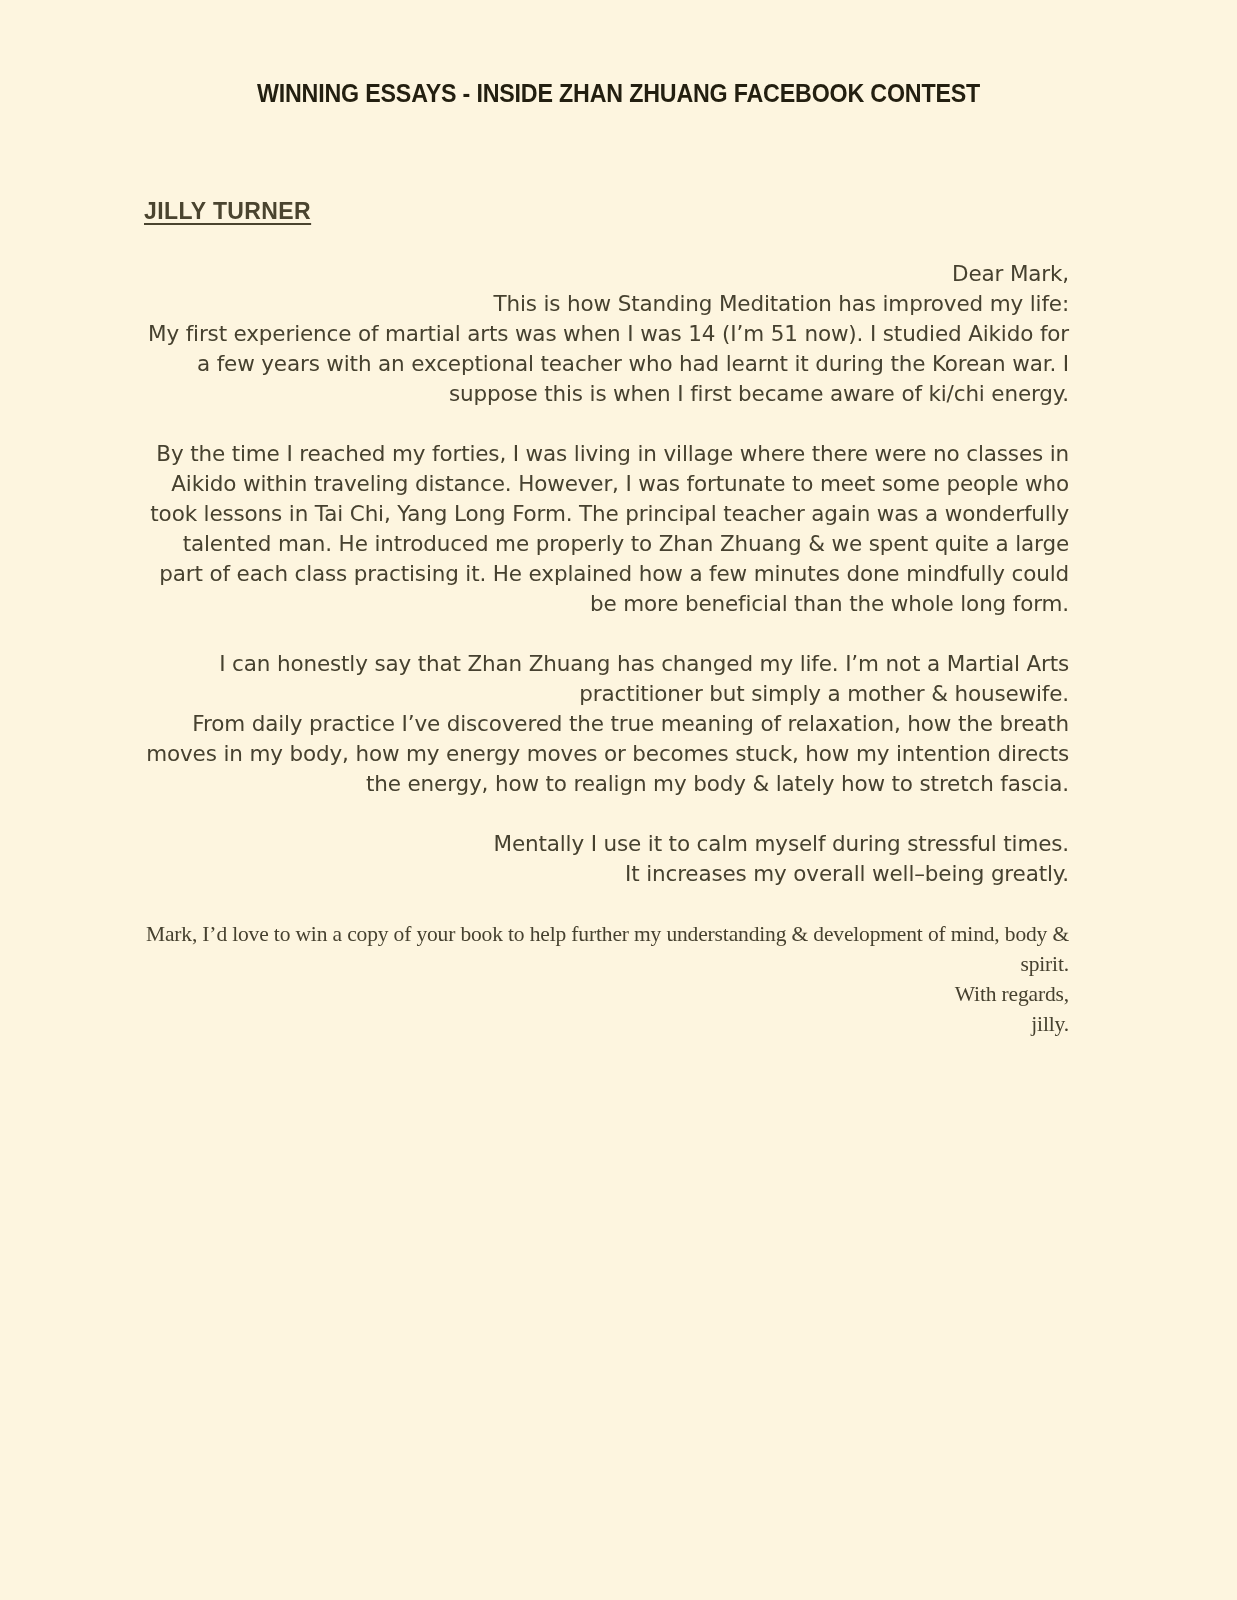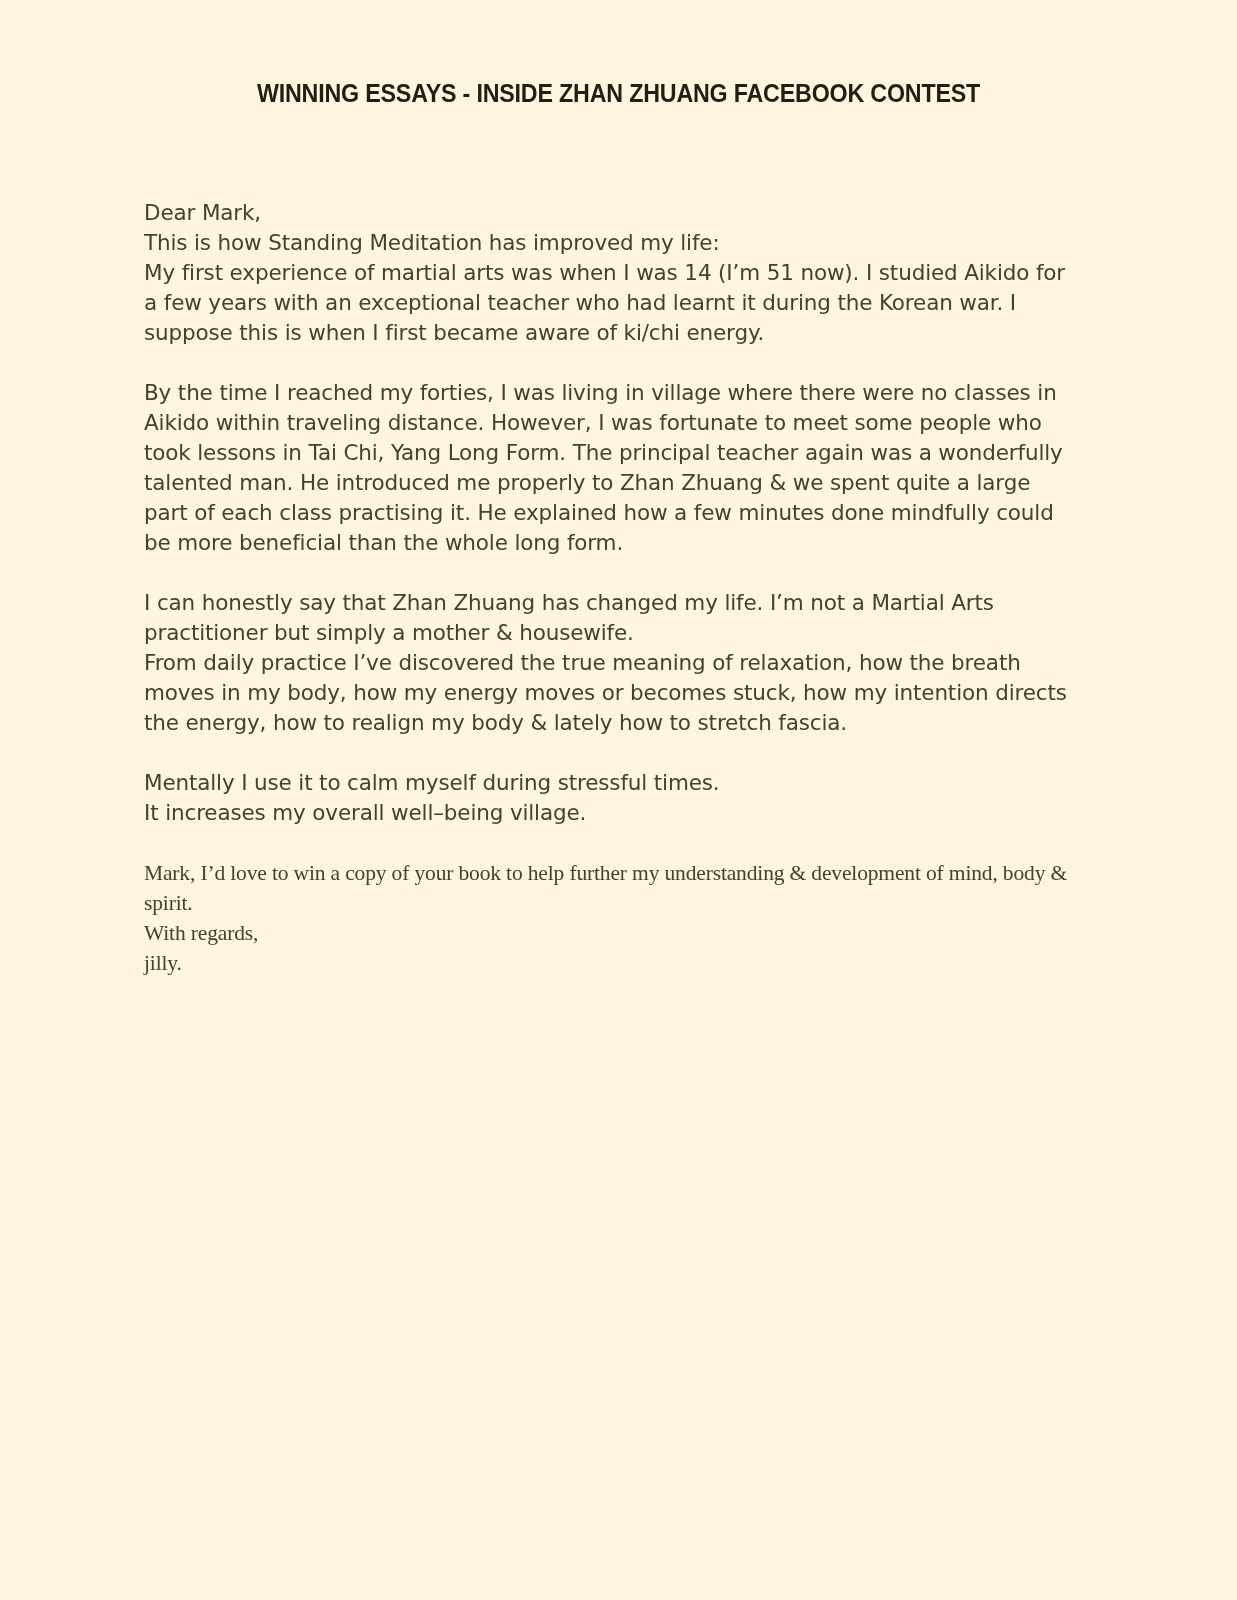--- a/index.html
+++ b/index.html
@@ -58,49 +58,53 @@
   }
 
   .para {
     font-family: "DejaVu Sans", sans-serif;
     font-size: 21.5px;
     line-height: 30px;
     color: #46412F;
     margin: 0 0 30px 0;
     white-space: pre-line;
     letter-spacing: -0.15px;
+    text-align: right;
   }
 
   .para:last-child {
     margin-bottom: 0;
     font-family: Liberation Serif, serif;
   }
 </style>
 </head>
 <body>
 
 <div class="page">
 
   <h1 class="doc-title">WINNING ESSAYS - INSIDE ZHAN ZHUANG FACEBOOK CONTEST</h1>
 
   <div class="content">
 
+    <div>
+      <span class="author-name">JILLY TURNER</span>
+    </div>
 
     <p class="para">Dear Mark,
 This is how Standing Meditation has improved my life:
 My first experience of martial arts was when I was 14 (I’m 51 now). I studied Aikido for a few years with an exceptional teacher who had learnt it during the Korean war. I suppose this is when I first became aware of ki/chi energy.</p>
 
 
     <p class="para">By the time I reached my forties, I was living in village where there were no classes in Aikido within traveling distance. However, I was fortunate to meet some people who took lessons in Tai Chi, Yang Long Form. The principal teacher again was a wonderfully talented man. He introduced me properly to Zhan Zhuang &amp; we spent quite a large part of each class practising it. He explained how a few minutes done mindfully could be more beneficial than the whole long form.</p>
 
     <p class="para">I can honestly say that Zhan Zhuang has changed my life. I’m not a Martial Arts practitioner but simply a mother &amp; housewife.
 From daily practice I’ve discovered the true meaning of relaxation, how the breath moves in my body, how my energy moves or becomes stuck, how my intention directs the energy, how to realign my body &amp; lately how to stretch fascia.</p>
 
     <p class="para">Mentally I use it to calm myself during stressful times.
-It increases my overall well–being village.</p>
+It increases my overall well–being greatly.</p>
 
     <p class="para">Mark, I’d love to win a copy of your book to help further my understanding &amp; development of mind, body &amp; spirit.
 With regards,
 jilly.</p>
 
   </div>
 
 </div>
 
 </body></html>

